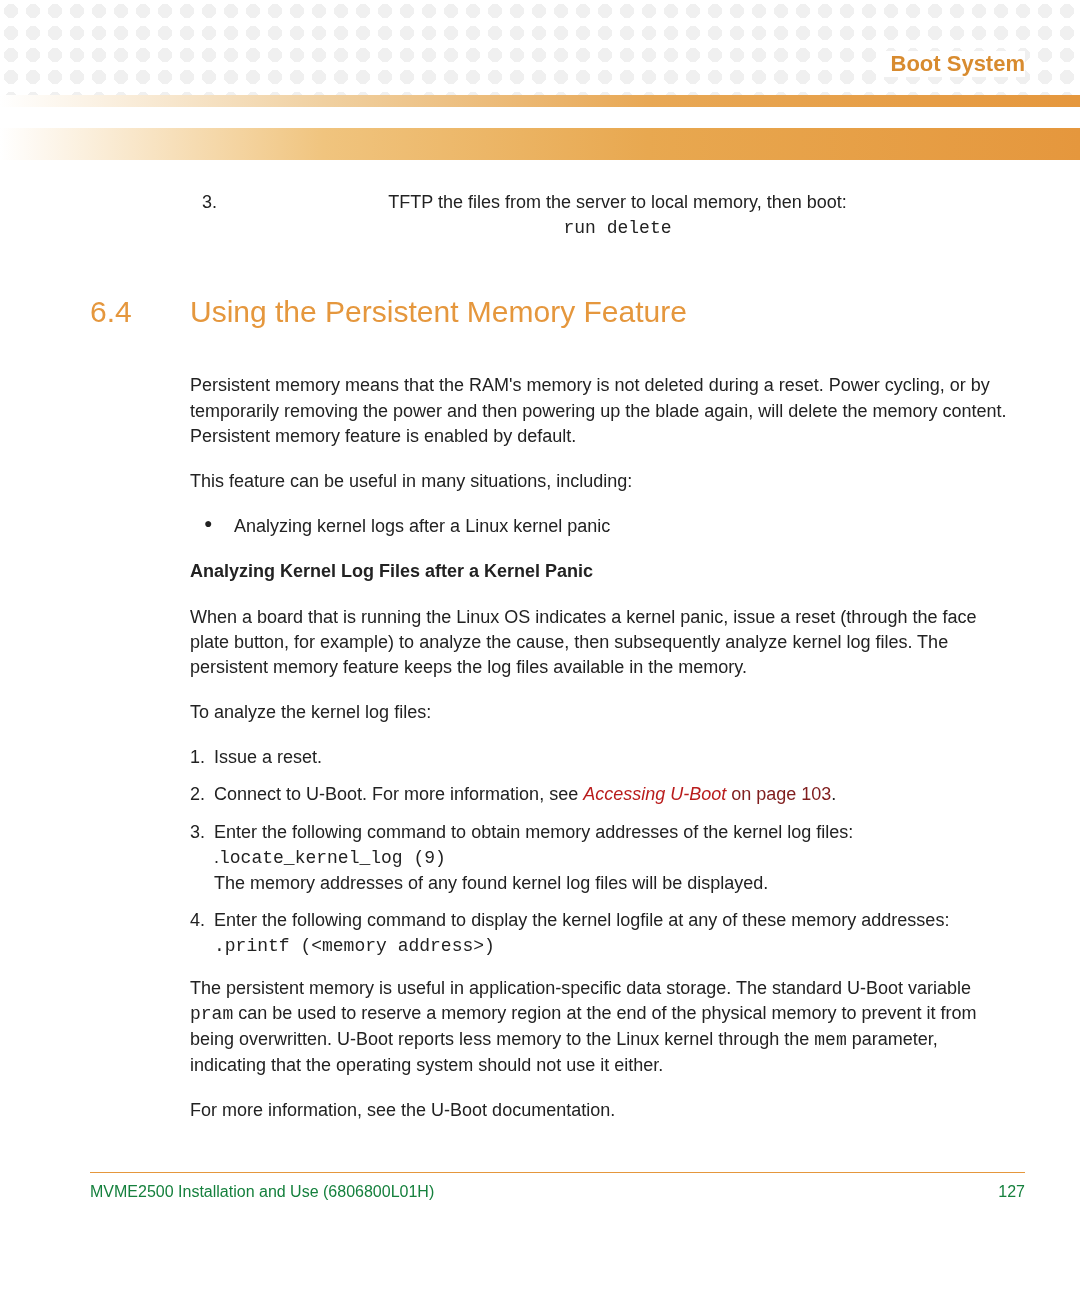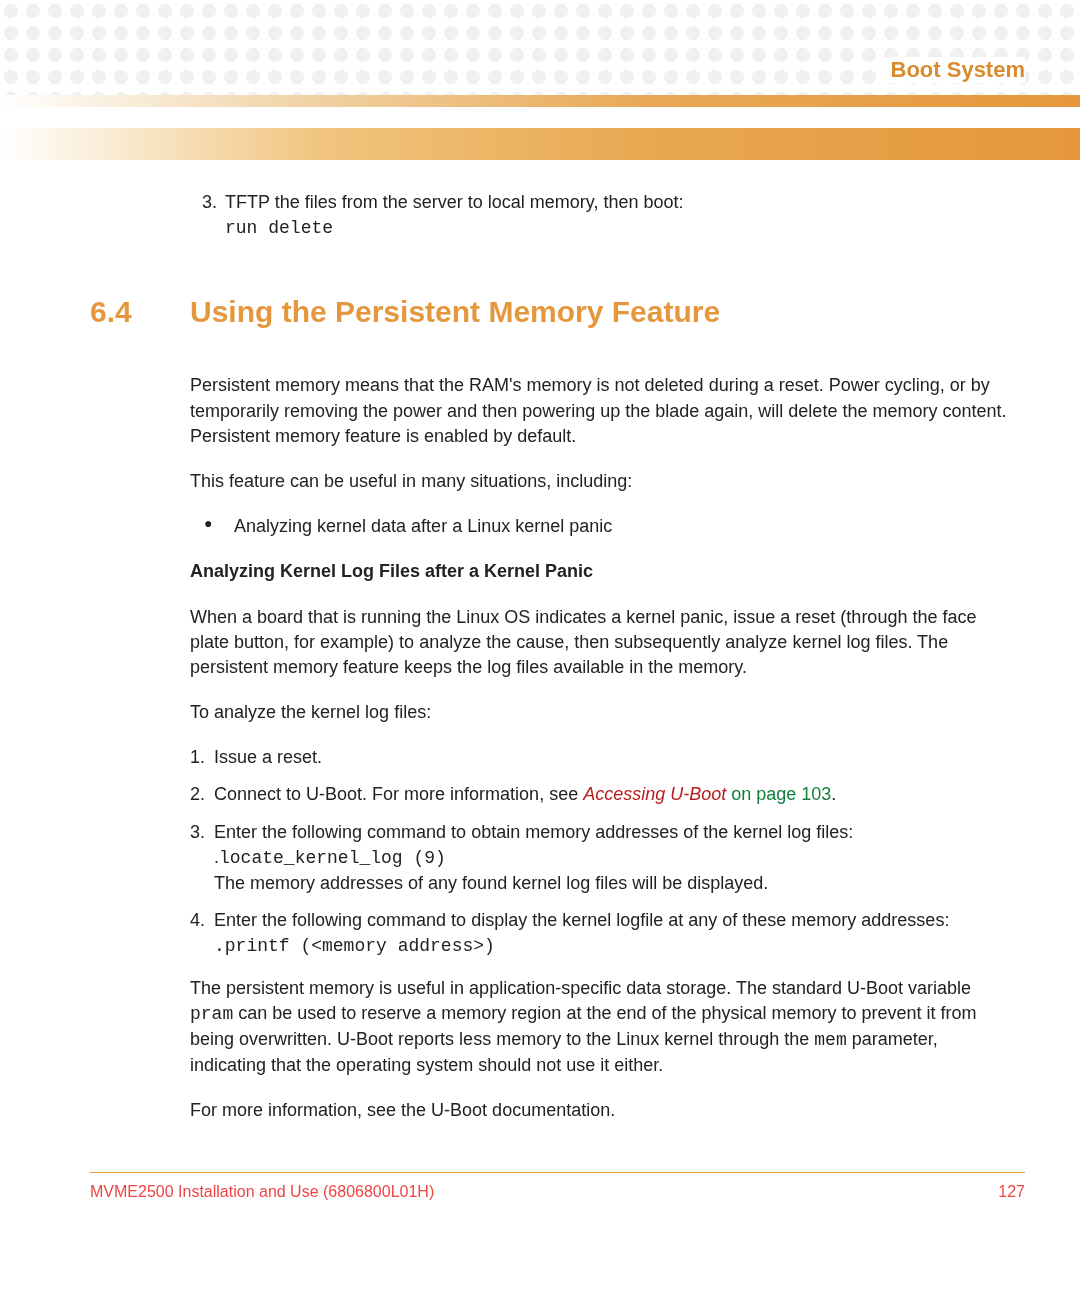--- a/index.html
+++ b/index.html
@@ -20,21 +20,21 @@
     top: 0; left: 0; right: 0;
     height: 95px;
     background-image: radial-gradient(circle at 50% 50%, #f0f0f0 45%, transparent 45%);
     background-size: 22px 22px;
     background-position: 0px 0px;
     background-repeat: repeat;
   }
   .header-title {
     position: absolute;
     right: 55px;
-    top: 57px;
+    top: 51px;
     color: #d88b2f;
     font-weight: 700;
     font-size: 22px;
     background: #fff;
     padding-left: 10px;
   }
   .header-bar {
     position: absolute;
     top: 95px;
     left: 0; right: 0;
@@ -56,30 +56,31 @@
   .step3 {
     display: flex;
     margin-bottom: 50px;
     margin-left: 112px;
   }
   .step3 .num {
     margin-right: 8px;
   }
   .step3 .body {
     flex: 1;
+    text-align: center;
   }
   .mono {
     font-family: "Courier New", monospace;
     font-size: 18px;
   }
   .section-head {
     display: flex;
     margin-bottom: 25px;
     color: #e5973d;
-    font-weight: 700;
+    font-weight: 400;
     font-size: 30px;
   }
   .section-head .num {
     width: 100px;
     flex-shrink: 0;
   }
   .section-head .title {
     flex: 1;
   }
   .body-text {
@@ -124,33 +125,33 @@
     flex-shrink: 0;
   }
   .olist li > .ob {
     flex: 1;
   }
   .link {
     color: #b91c1c;
     font-style: italic;
   }
   .link2 {
-    color: #15803d;
+    color: #7f1d1d;
   }
   .footer {
     position: absolute;
     bottom: 95px;
     left: 90px;
     right: 55px;
     border-top: 1px solid #e5973d;
     padding-top: 10px;
     display: flex;
     justify-content: space-between;
     font-size: 16px;
-    color: #ef4444;
+    color: #15803d;
   }
 </style>
 </head>
 <body>
 
 <div class="header-area">
   <div class="header-dots"></div>
   <div class="header-title">Boot System</div>
   <div class="header-bar"></div>
   <div class="header-bar2"></div>
@@ -168,21 +169,21 @@
 
   <div class="section-head">
     <div class="num">6.4</div>
     <div class="title">Using the Persistent Memory Feature</div>
   </div>
 
   <div class="body-text">
     <p>Persistent memory means that the RAM's memory is not deleted during a reset. Power cycling, or by temporarily removing the power and then powering up the blade again, will delete the memory content. Persistent memory feature is enabled by default.</p>
     <p>This feature can be useful in many situations, including:</p>
     <ul class="bullets">
-      <li>Analyzing kernel data after a Linux kernel panic</li>
+      <li>Analyzing kernel logs after a Linux kernel panic</li>
     </ul>
     <p class="subhead">Analyzing Kernel Log Files after a Kernel Panic</p>
     <p>When a board that is running the Linux OS indicates a kernel panic, issue a reset (through the face plate button, for example) to analyze the cause, then subsequently analyze kernel log files. The persistent memory feature keeps the log files available in the memory.</p>
     <p>To analyze the kernel log files:</p>
 
     <ol class="olist">
       <li>
         <span class="on">1.</span>
         <span class="ob">Issue a reset.</span>
       </li>

